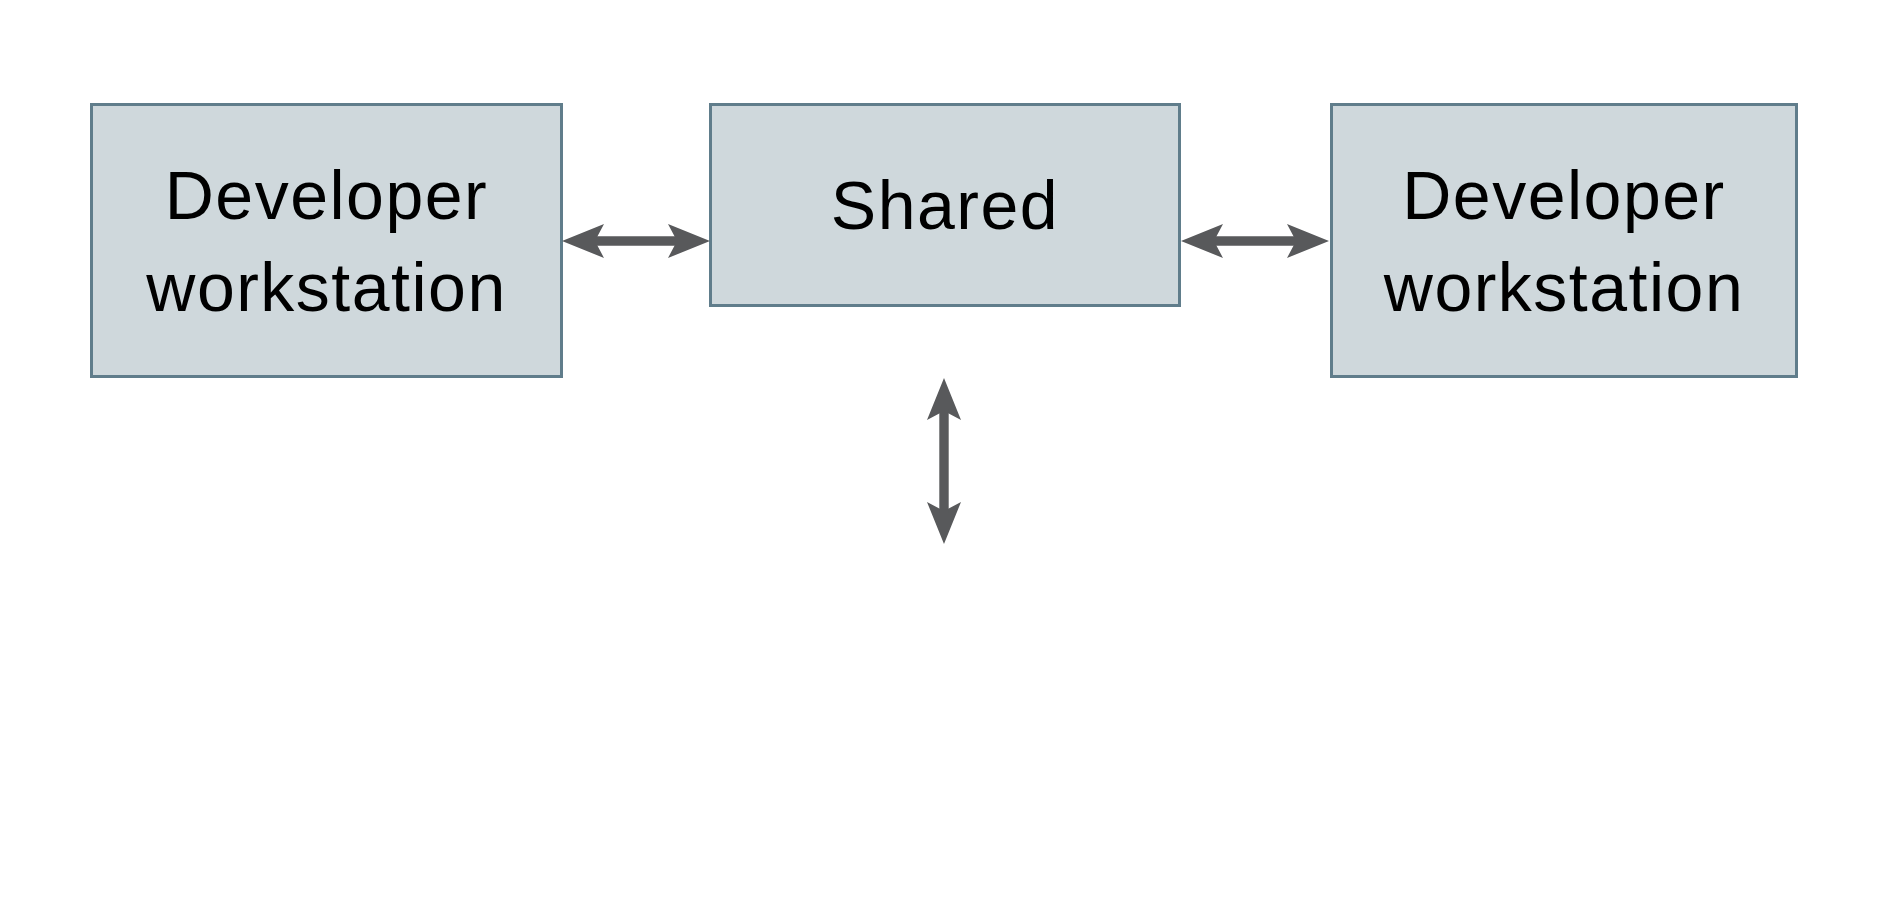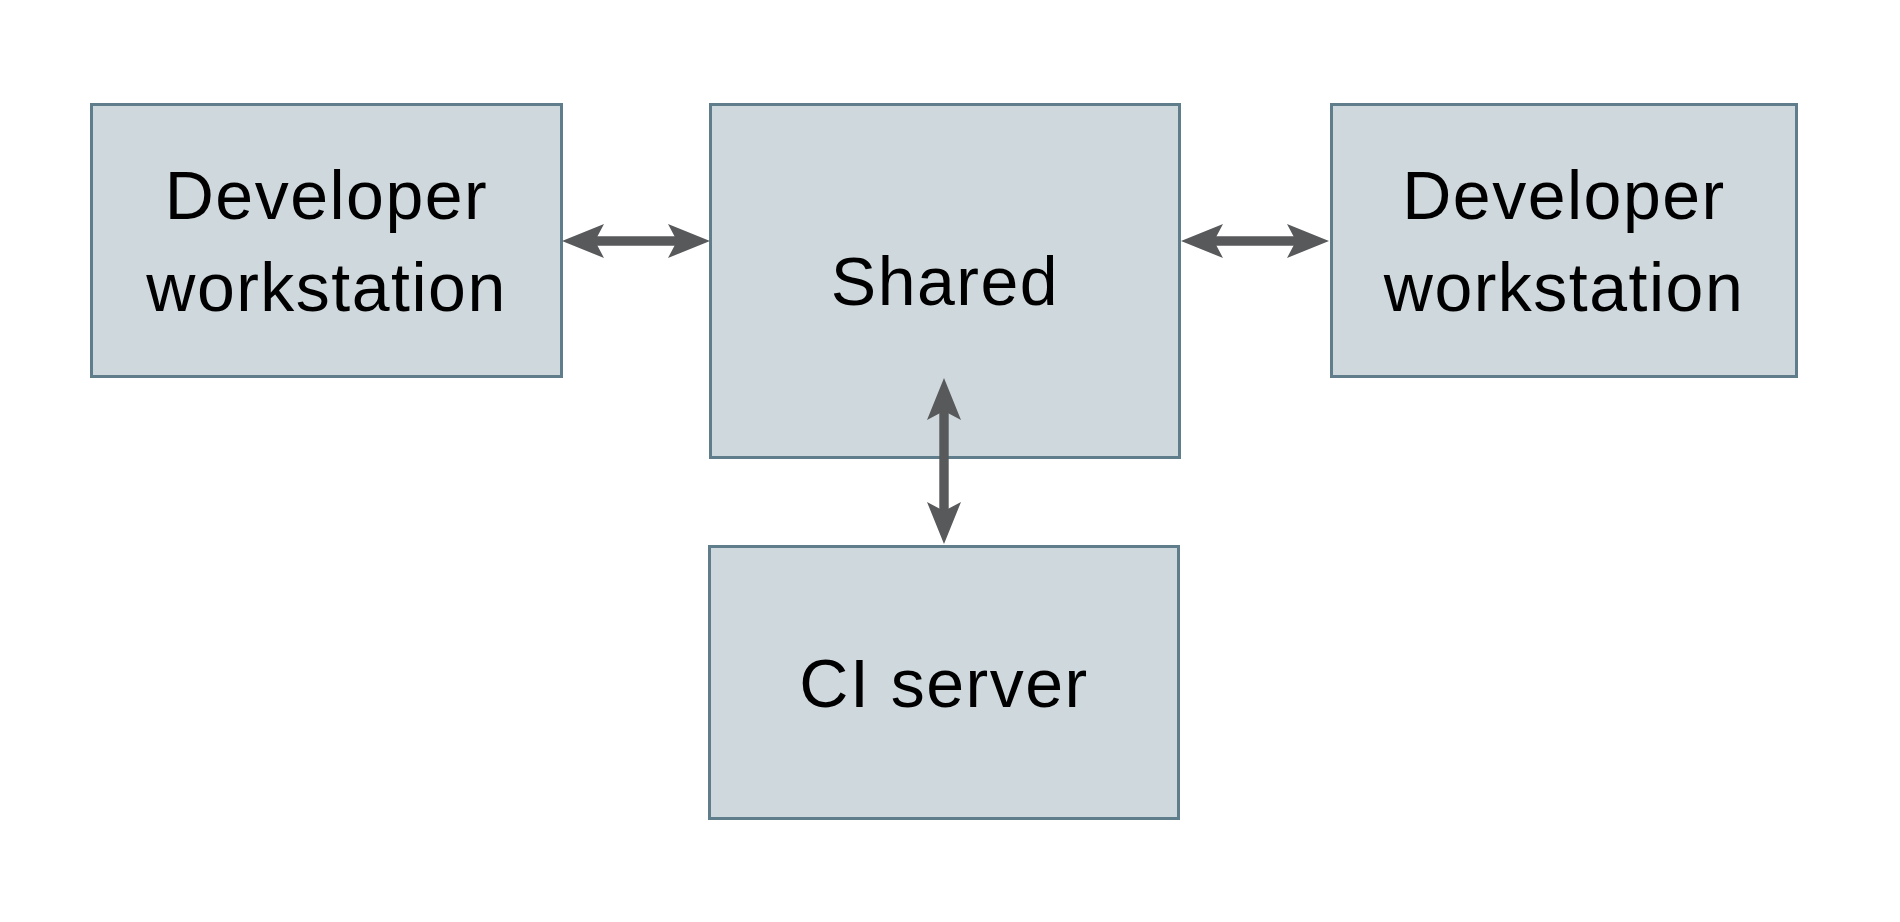--- a/index.html
+++ b/index.html
@@ -27,21 +27,21 @@
     color: var(--text, #000000);
     font-size: 68px;
     line-height: 92px;
     letter-spacing: 1.5px;
   }
   .node-label .line {
     display: block;
     white-space: nowrap;
   }
   #node-dev-left   { left: 90px;   top: 103px; width: 473px; height: 275px; }
-  #node-cache      { left: 709px;  top: 103px; width: 472px; height: 356px; }
+  #node-cache      { left: 709px;  top: 103px; width: 472px; height: 204px; }
   #node-dev-right  { left: 1330px; top: 103px; width: 468px; height: 275px; }
   #node-ci         { left: 708px;  top: 545px; width: 472px; height: 275px; }
 
   .arrow {
     position: absolute;
     display: block;
   }
   .arrow path {
     fill: var(--arrow, #58595b);
     stroke: none;
@@ -68,25 +68,20 @@
     </div>
   </div>
 
   <div class="node" id="node-dev-right">
     <div class="node-label">
       <span class="line">Developer</span>
       <span class="line">workstation</span>
     </div>
   </div>
 
-  <div class="node" id="node-ci">
-    <div class="node-label">
-      <span class="line">CI server</span>
-    </div>
-  </div>
 
   <svg class="arrow" id="arrow-left" width="150" height="44" viewBox="0 0 150 44" role="img" aria-label="bidirectional connection">
     <path d="M1,22 L43,5 L34,22 L43,39 Z"></path>
     <path d="M149,22 L107,5 L116,22 L107,39 Z"></path>
     <path d="M32,17.3 H118 V26.7 H32 Z"></path>
   </svg>
 
   <svg class="arrow" id="arrow-right" width="150" height="44" viewBox="0 0 150 44" role="img" aria-label="bidirectional connection">
     <path d="M1,22 L43,5 L34,22 L43,39 Z"></path>
     <path d="M149,22 L107,5 L116,22 L107,39 Z"></path>

